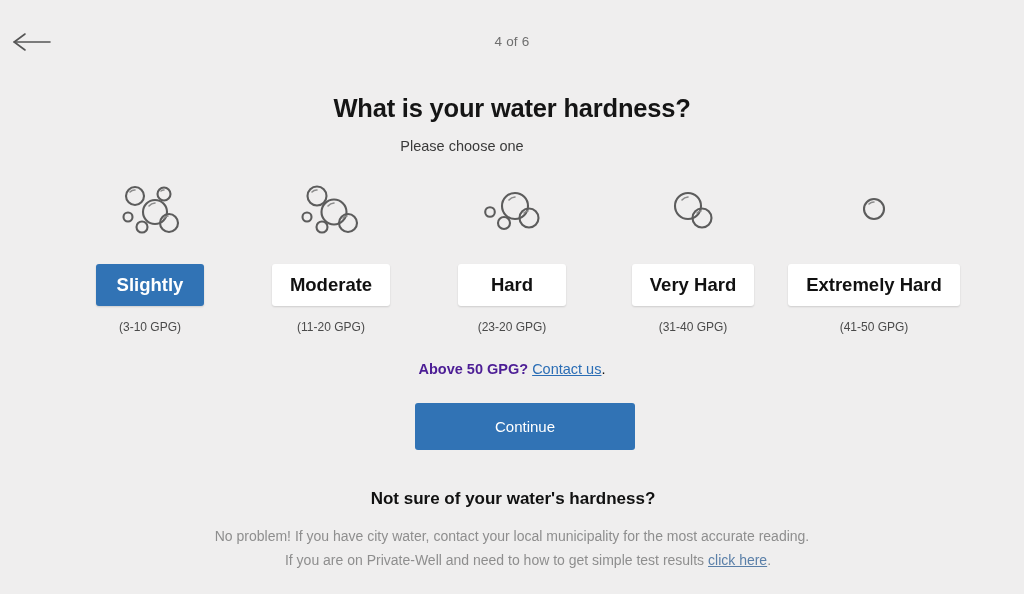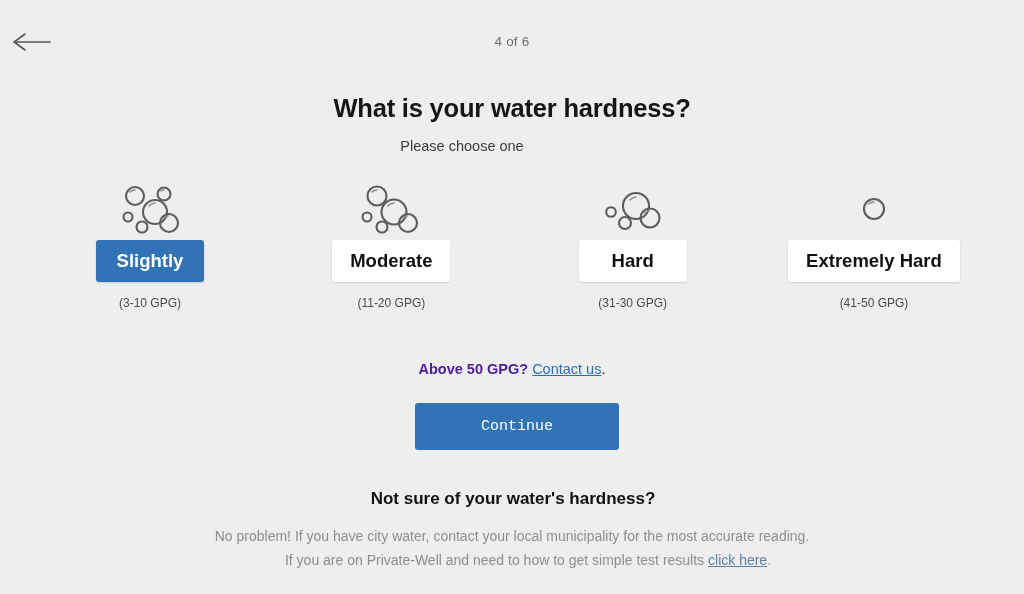--- a/index.html
+++ b/index.html
@@ -100,21 +100,21 @@
   }
   .bubble-icon {
     height: 62px;
     display: flex;
     align-items: center;
     justify-content: center;
   }
   .bubble-icon svg { display: block; }
 
   .option-button {
-    margin-top: 0;
+    margin-top: 24px;
     min-width: 108px;
     height: 42px;
     padding: 0 18px;
     display: flex;
     align-items: center;
     justify-content: center;
     border-radius: 3px;
     background: #ffffff;
     color: #111111;
     font-size: 18.5px;
@@ -154,29 +154,29 @@
     color: #2a6db5;
     text-decoration: underline;
     cursor: pointer;
   }
 
   
   .continue-button {
     position: absolute;
     top: 403px;
     left: 415px;
-    width: 204px;
+    width: 220px;
     height: 47px;
     background: #3173b5;
     color: #ffffff;
     font-size: 15px;
     border: none;
     border-radius: 3px;
     cursor: pointer;
-    font-family: Liberation Mono, monospace;
+    font-family: Liberation Sans, sans-serif;
     display: flex;
     align-items: center;
     justify-content: center;
   }
 
   
   .footer-title {
     position: absolute;
     top: 489px;
     left: 1px;
@@ -287,23 +287,39 @@
           <circle cx="11" cy="33" r="4.8"></circle>
           <circle cx="25" cy="44" r="6"></circle>
         </g>
         <g fill="none" stroke="#8c8c8c" stroke-width="1.6" stroke-linecap="round">
           <path d="M30 21 A9 9 0 0 1 36 18"></path>
           <path d="M45 34 A6.5 6.5 0 0 1 49 32"></path>
         </g>
       </svg>
     </div>
     <button class="option-button">Hard</button>
-    <div class="option-range">(31-30 GPG)</div>
-  </div>
-
+    <div class="option-range">(23-20 GPG)</div>
+  </div>
+
+  <div class="option">
+    <div class="bubble-icon">
+      <svg width="66" height="60" viewBox="0 0 66 60">
+        <g fill="none" stroke="#5c5c5c" stroke-width="2.1">
+          <circle cx="28" cy="27" r="13"></circle>
+          <circle cx="42" cy="39" r="9.5"></circle>
+        </g>
+        <g fill="none" stroke="#8c8c8c" stroke-width="1.6" stroke-linecap="round">
+          <path d="M22 21 A9 9 0 0 1 28 18"></path>
+          <path d="M37 34 A6.5 6.5 0 0 1 41 32"></path>
+        </g>
+      </svg>
+    </div>
+    <button class="option-button">Very Hard</button>
+    <div class="option-range">(31-40 GPG)</div>
+  </div>
 
   <div class="option">
     <div class="bubble-icon">
       <svg width="66" height="60" viewBox="0 0 66 60">
         <g fill="none" stroke="#5c5c5c" stroke-width="2.1">
           <circle cx="33" cy="30" r="10"></circle>
         </g>
         <g fill="none" stroke="#8c8c8c" stroke-width="1.6" stroke-linecap="round">
           <path d="M28 25 A7 7 0 0 1 33 23"></path>
         </g>

